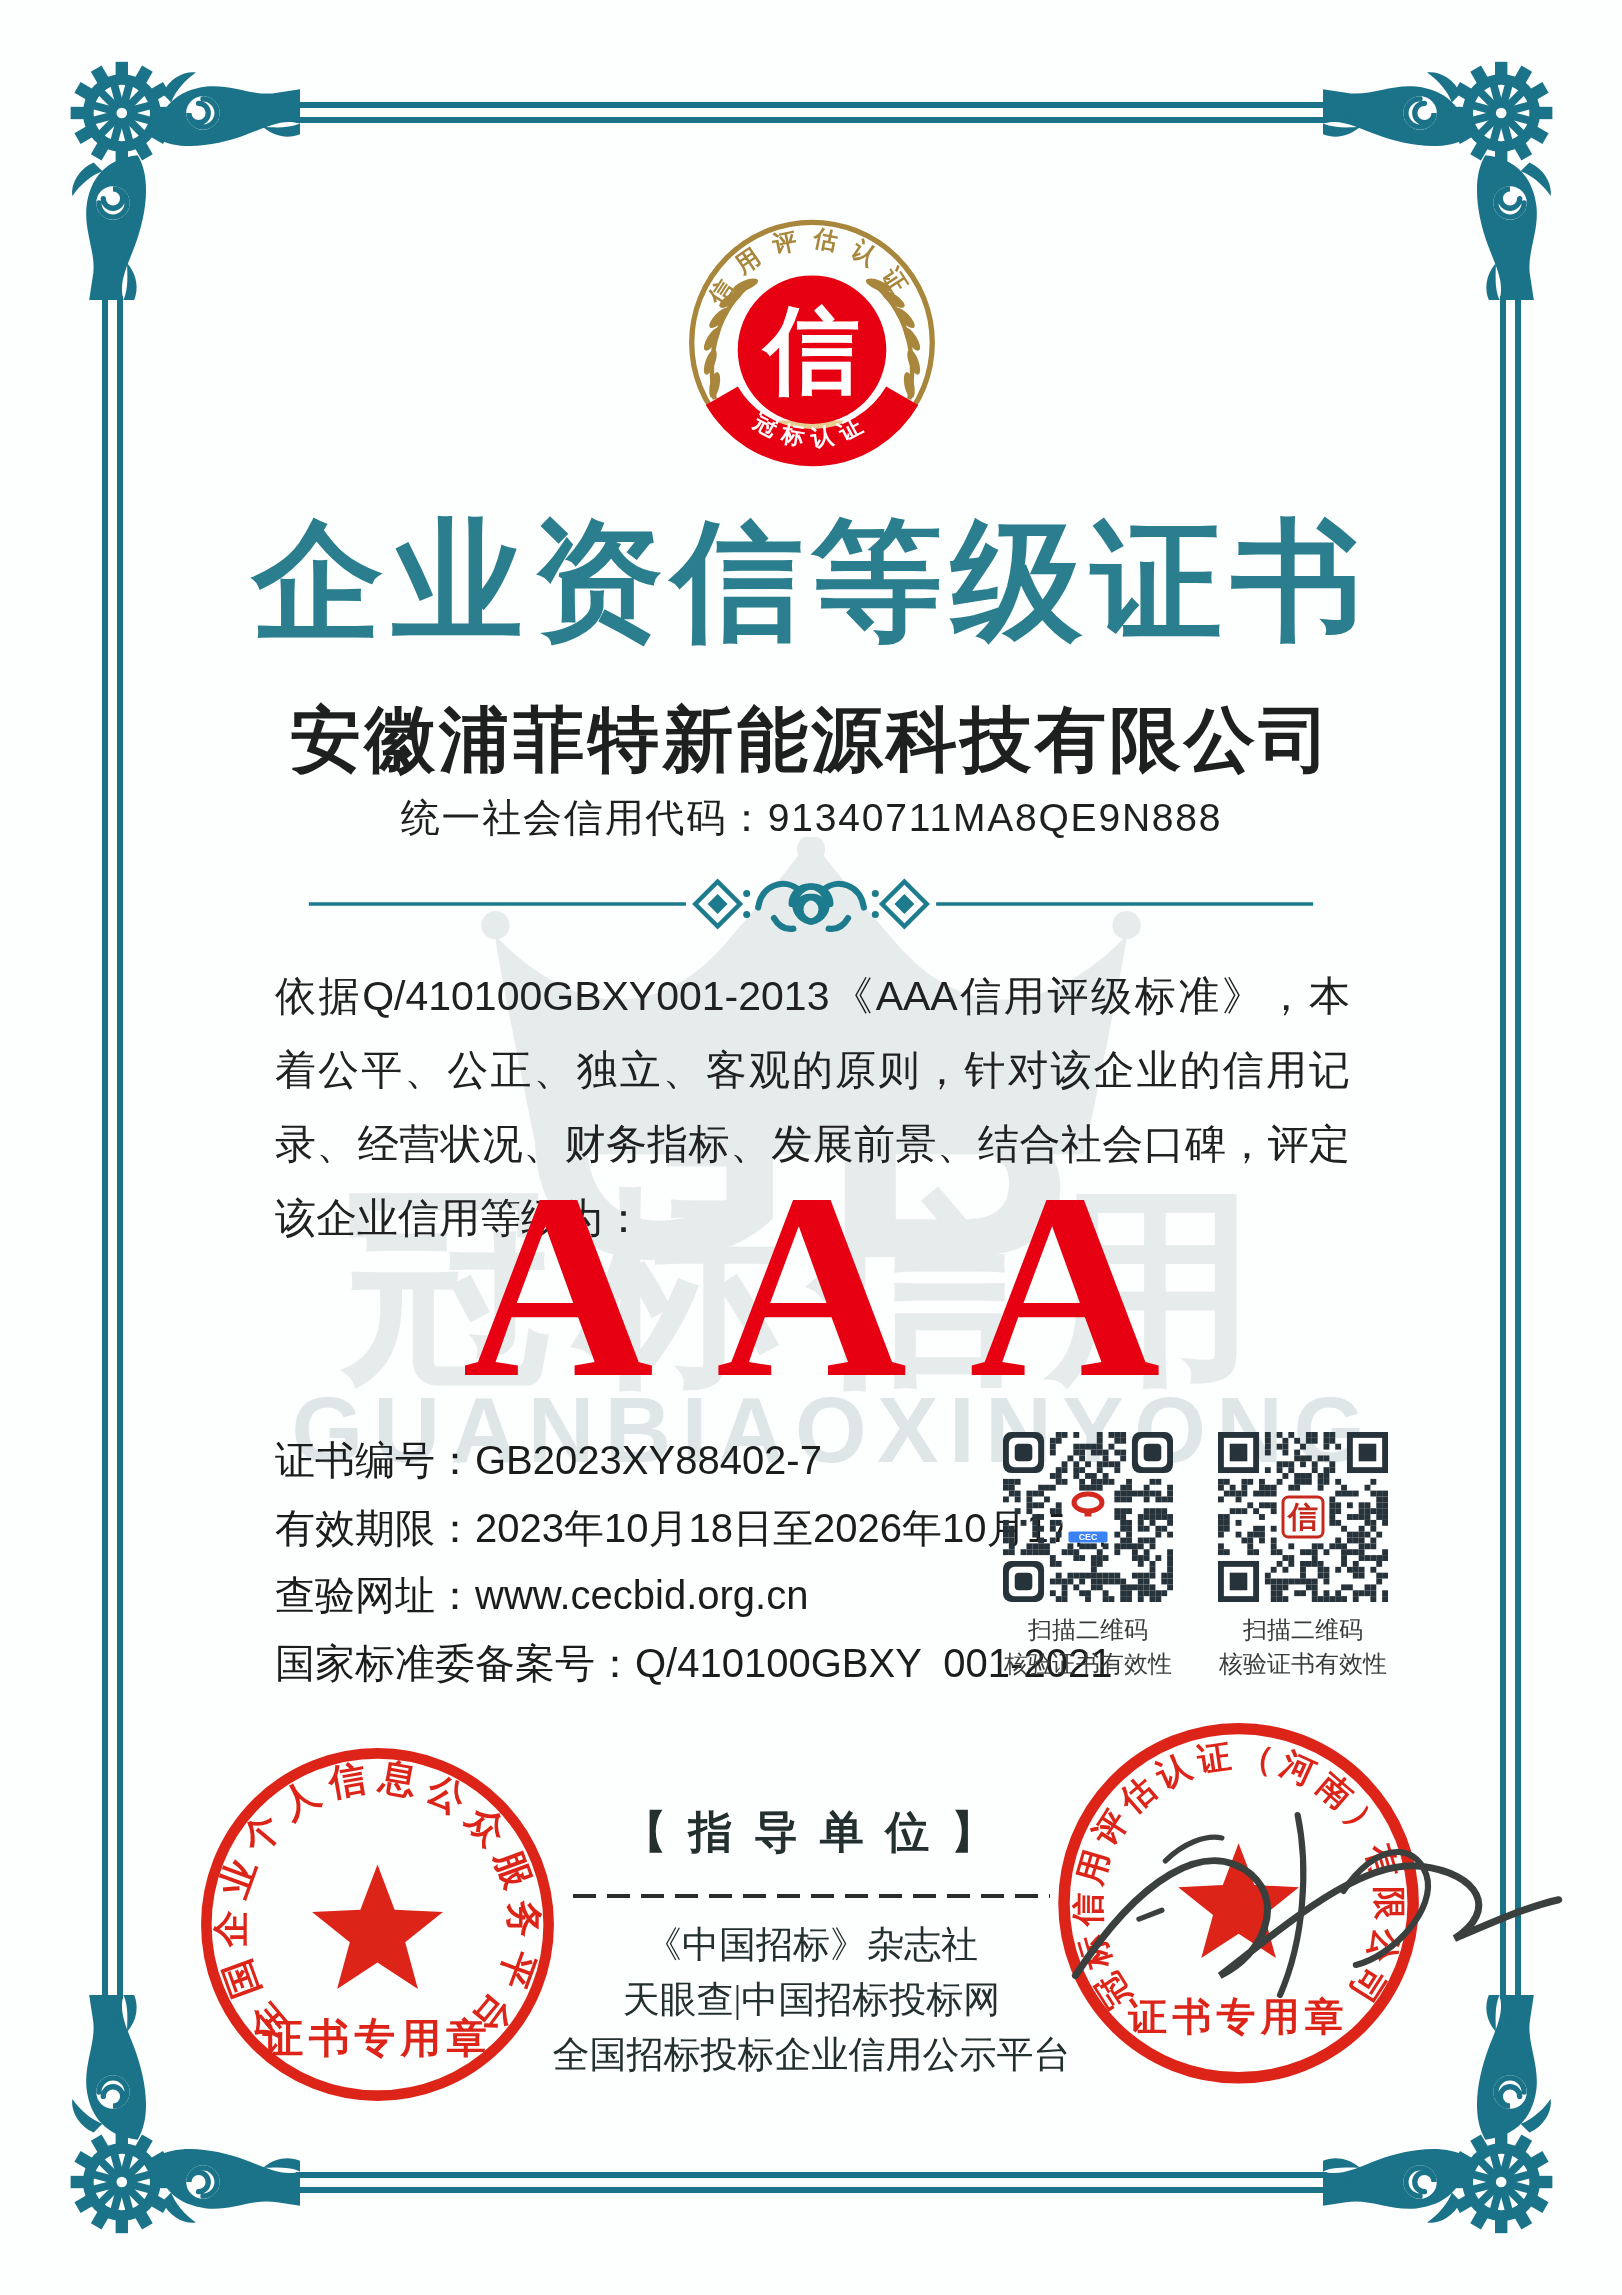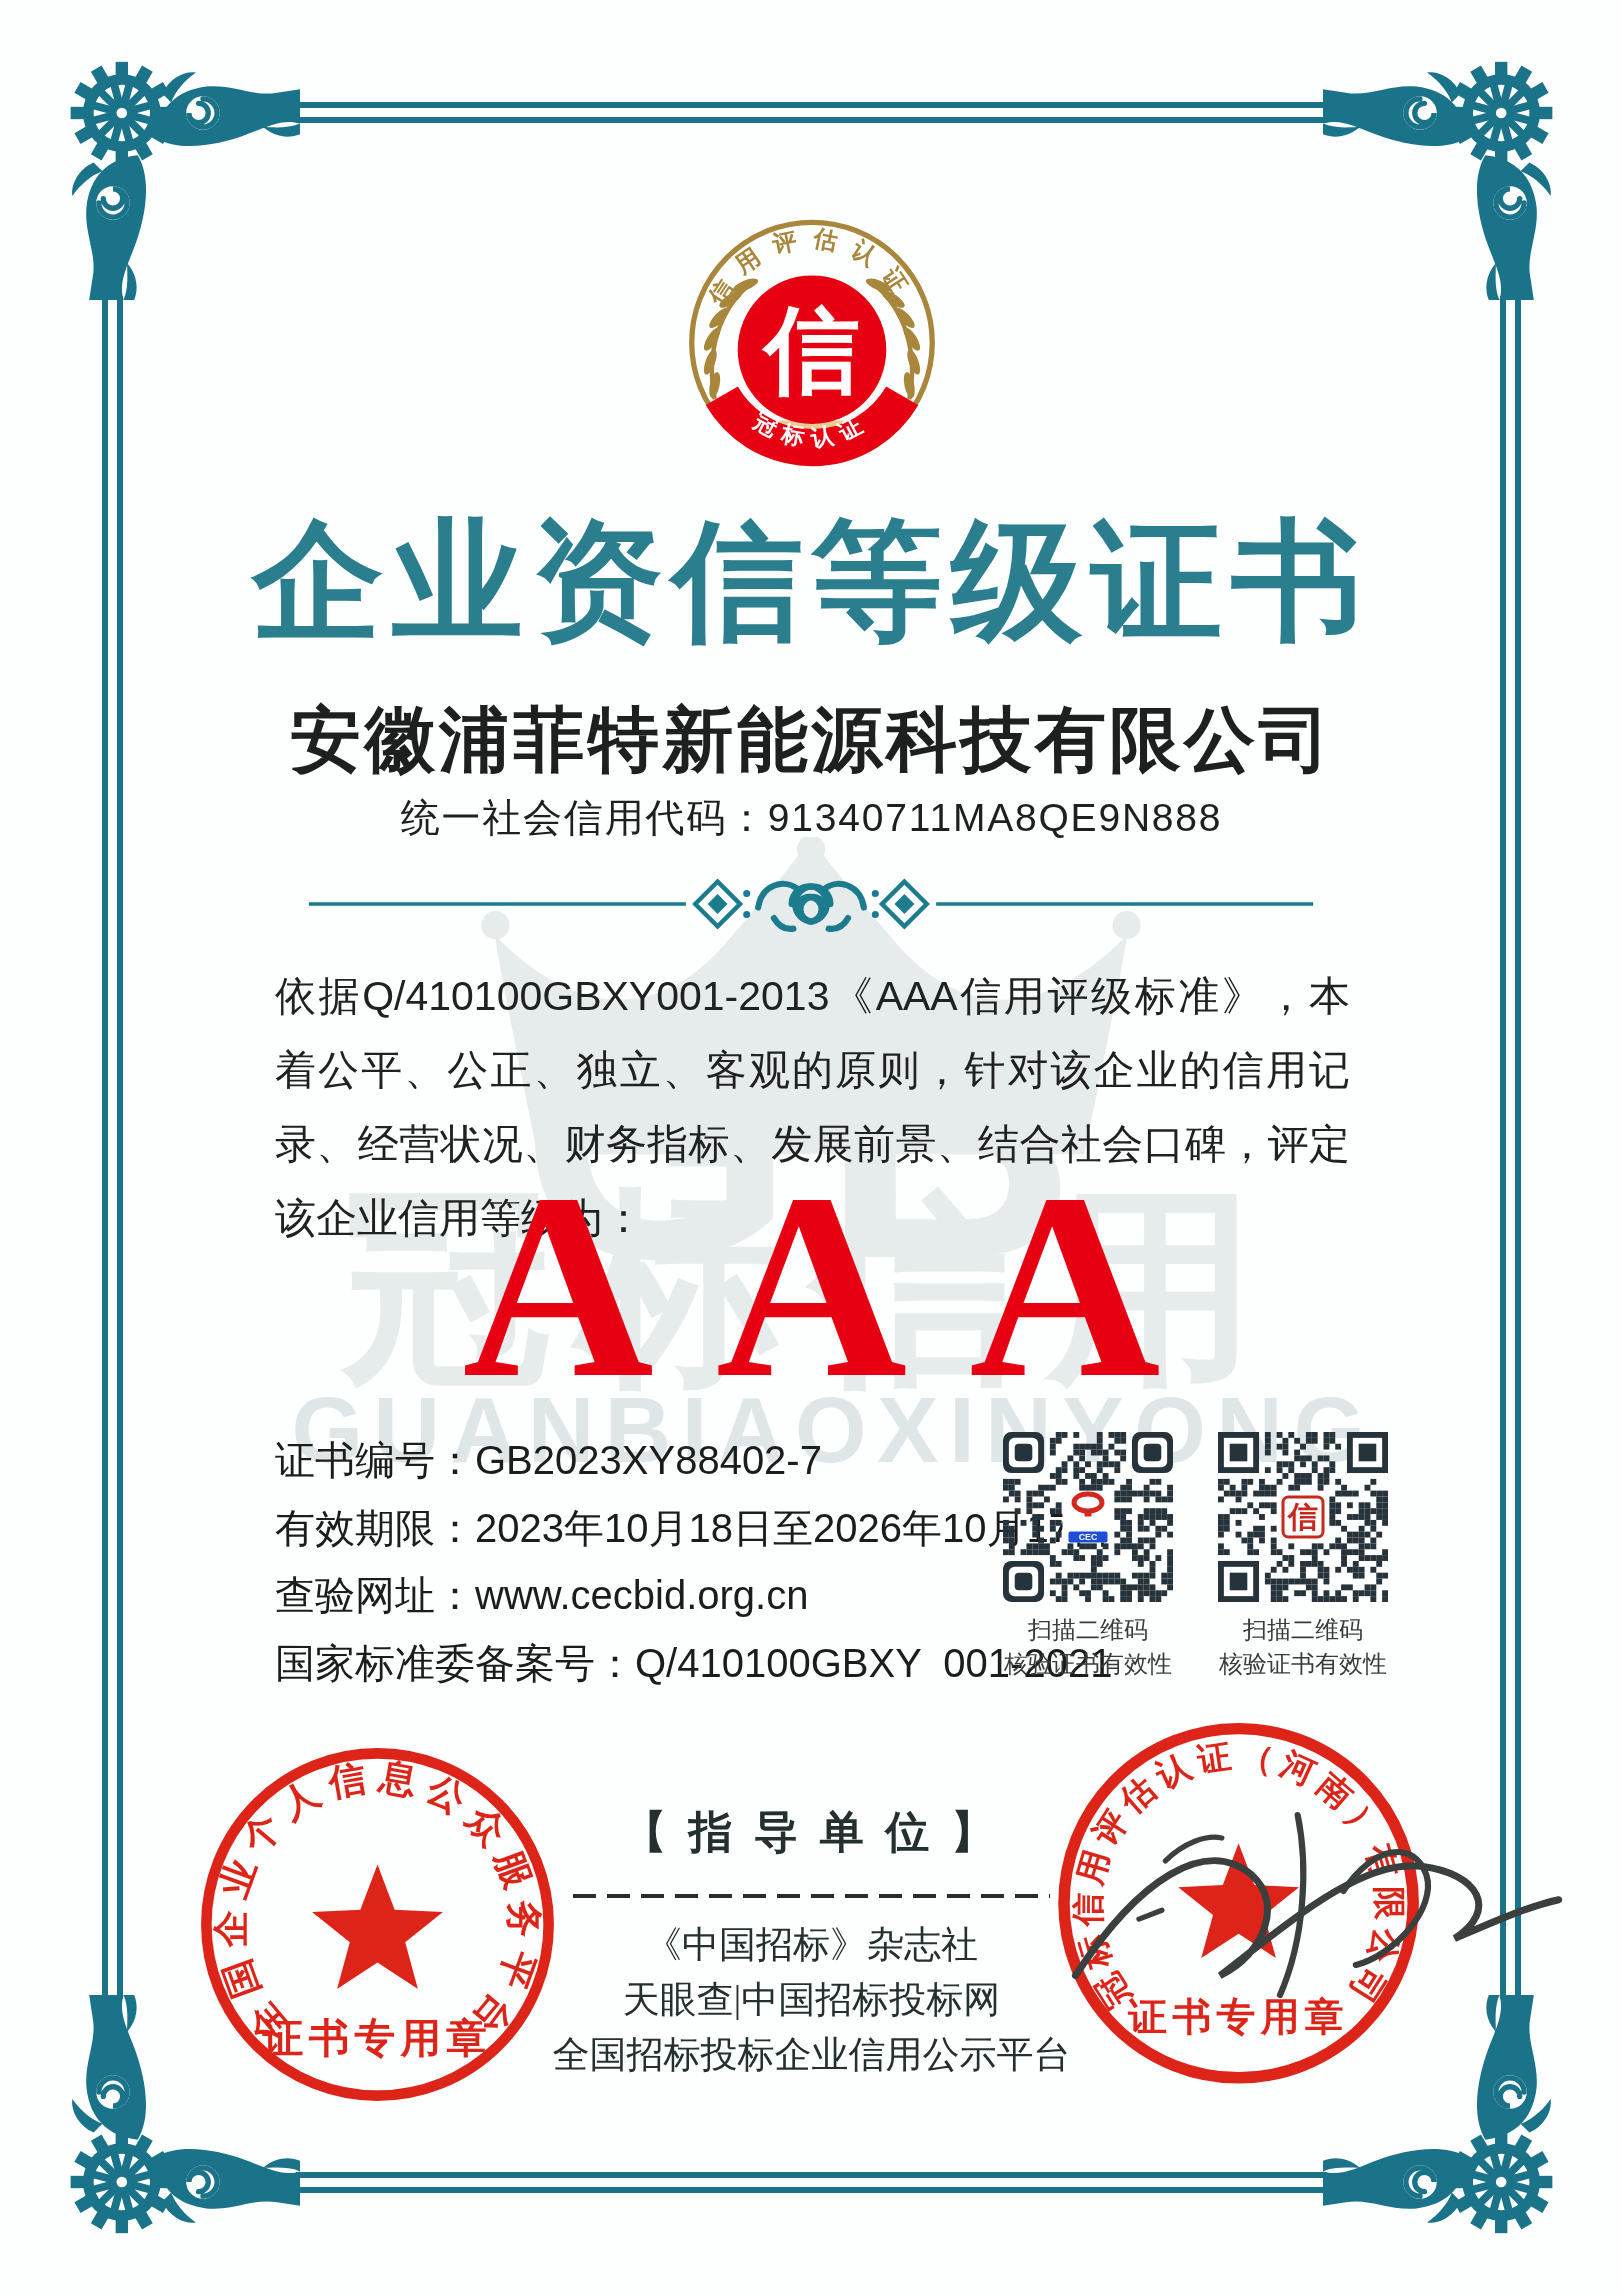--- a/index.html
+++ b/index.html
@@ -41,21 +41,21 @@
   
   .qr-block{position:absolute;top:1432px;width:170px;z-index:2;}
   #qr1{left:1003px;} #qr2{left:1218px;}
   .qr-box{position:relative;width:170px;height:170px;}
   .qr-box svg{display:block;width:170px;height:170px;}
   .qr-logo{position:absolute;left:50%;top:50%;transform:translate(-50%,-50%);
            width:51px;height:51px;background:#fff;border-radius:8.8px;display:flex;
            align-items:center;justify-content:center;flex-direction:column;}
   .qr-logo-key .key-head{width:23px;height:23px;border:5.3px solid #d3281e;border-radius:50%;}
   .qr-logo-key .key-stem{width:6.2px;height:8.8px;background:#d3281e;margin-top:-1.8px;}
-  .qr-logo-key .key-band{margin-top:15px;background:#1d4ed8;color:#fff;font-size:8.8px;
+  .qr-logo-key .key-band{margin-top:15px;background:#3b82f6;color:#fff;font-size:8.8px;
         font-weight:bold;line-height:10.6px;padding:0 10px;border-radius:1.8px;}
   .qr-logo-seal{border-radius:7px;}
   .qr-logo-seal .seal-sq{width:37px;height:37px;border:3.5px solid #c5291e;border-radius:7px;
         color:#c5291e;font-family:"Liberation Serif",serif;font-weight:bold;font-size:30px;
         display:flex;align-items:center;justify-content:center;}
   .qr-caption{margin-top:10.6px;text-align:center;font-size:24px;line-height:34px;color:#3a3a3a;}
   
   #seal-left{position:absolute;left:194px;top:1741px;width:367px;height:367px;z-index:5;}
   #seal-right{position:absolute;left:1033px;top:1711px;width:547px;height:388px;z-index:5;}
   #guidance{position:absolute;left:0;right:0;top:1803px;text-align:center;z-index:2;}

